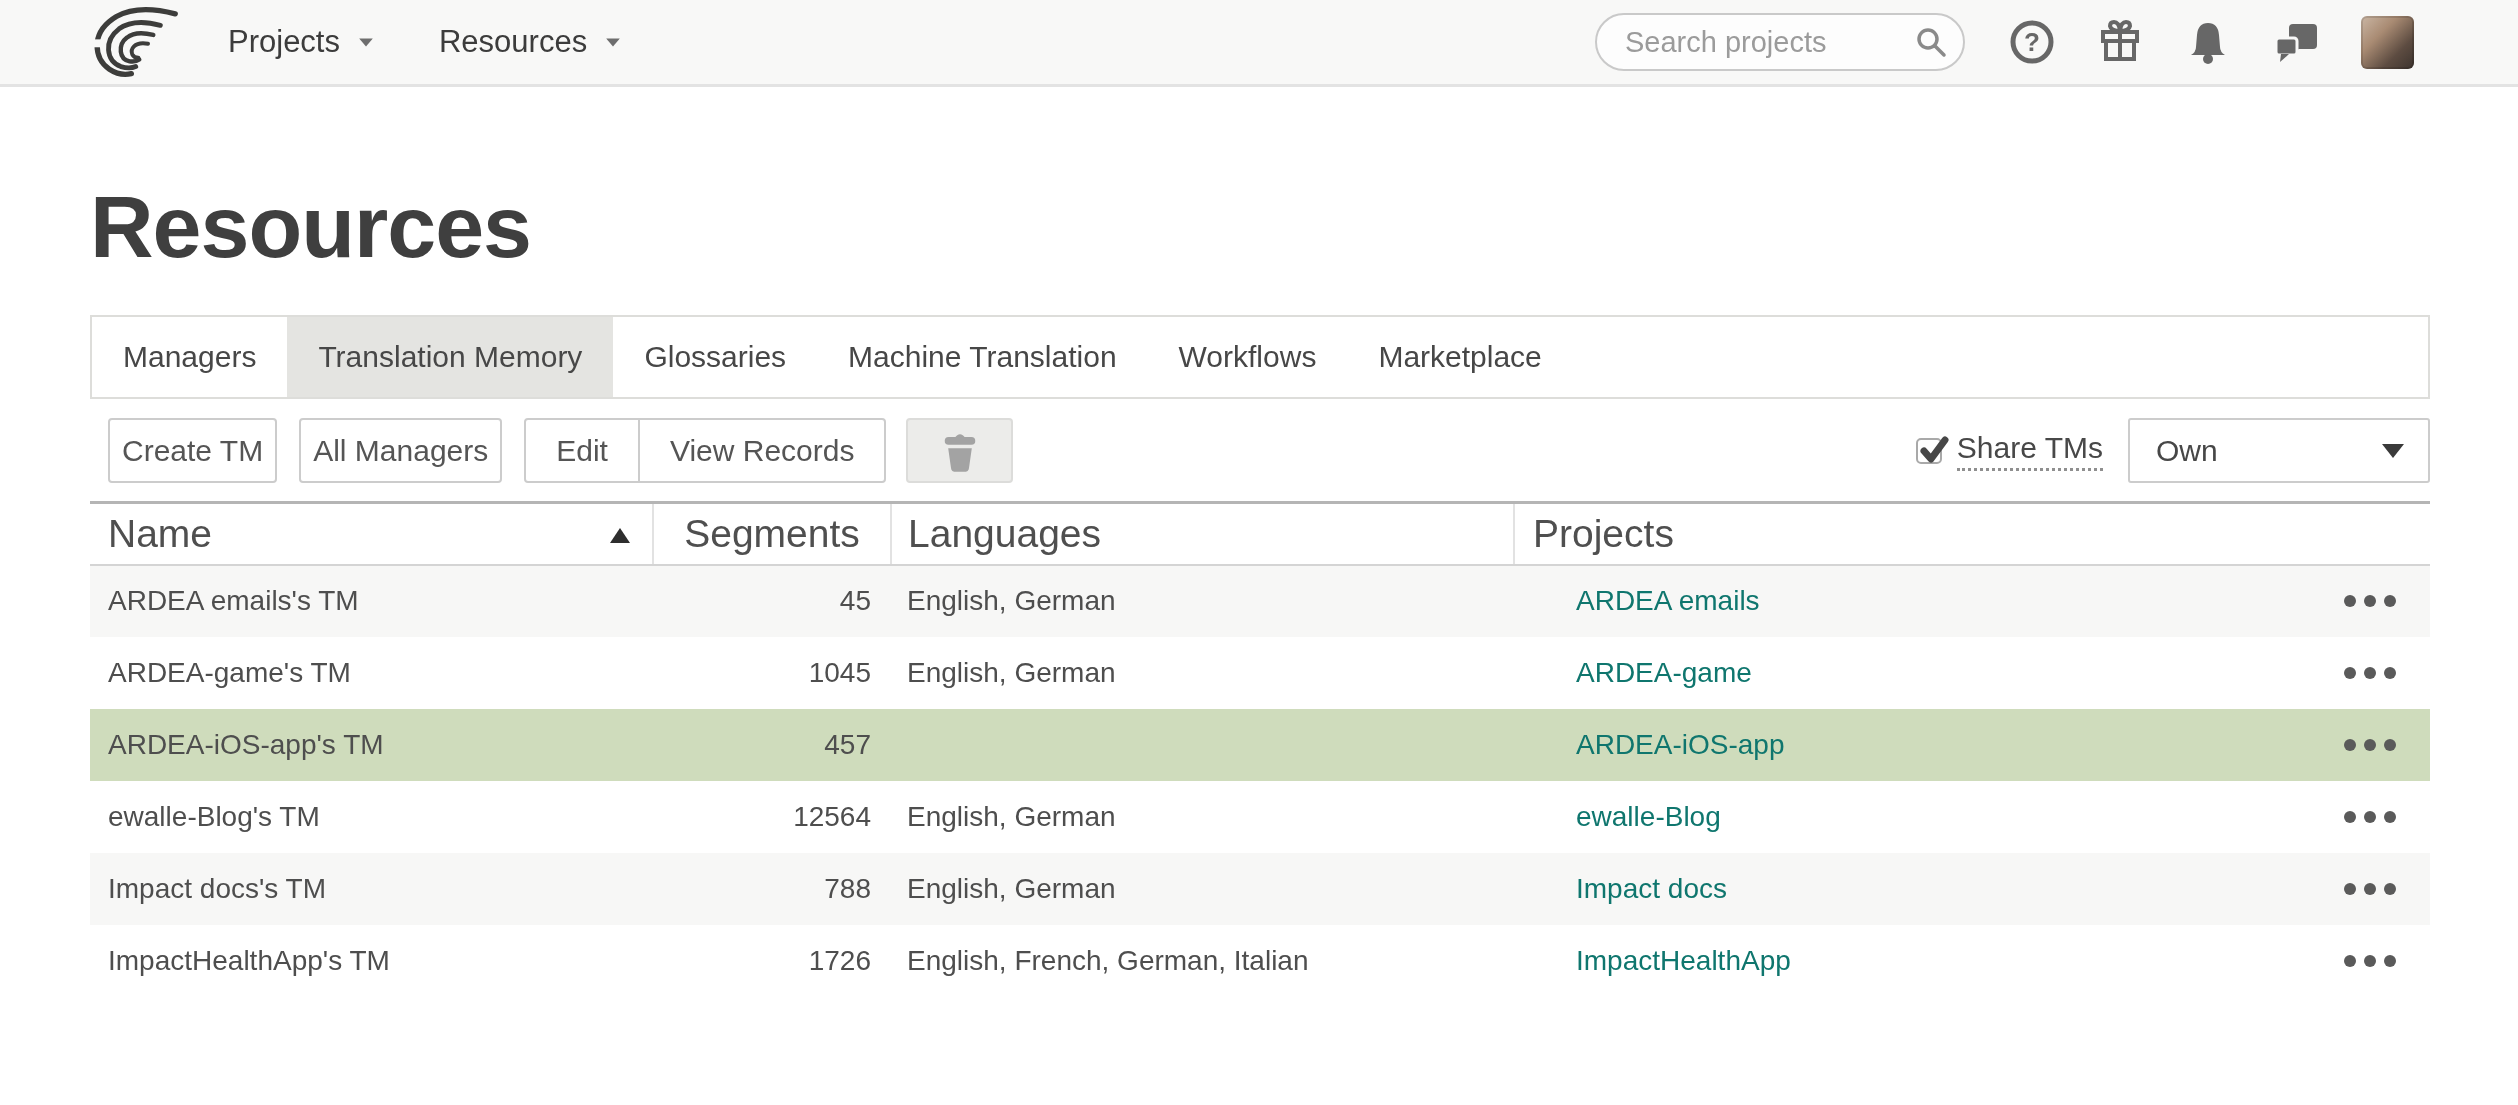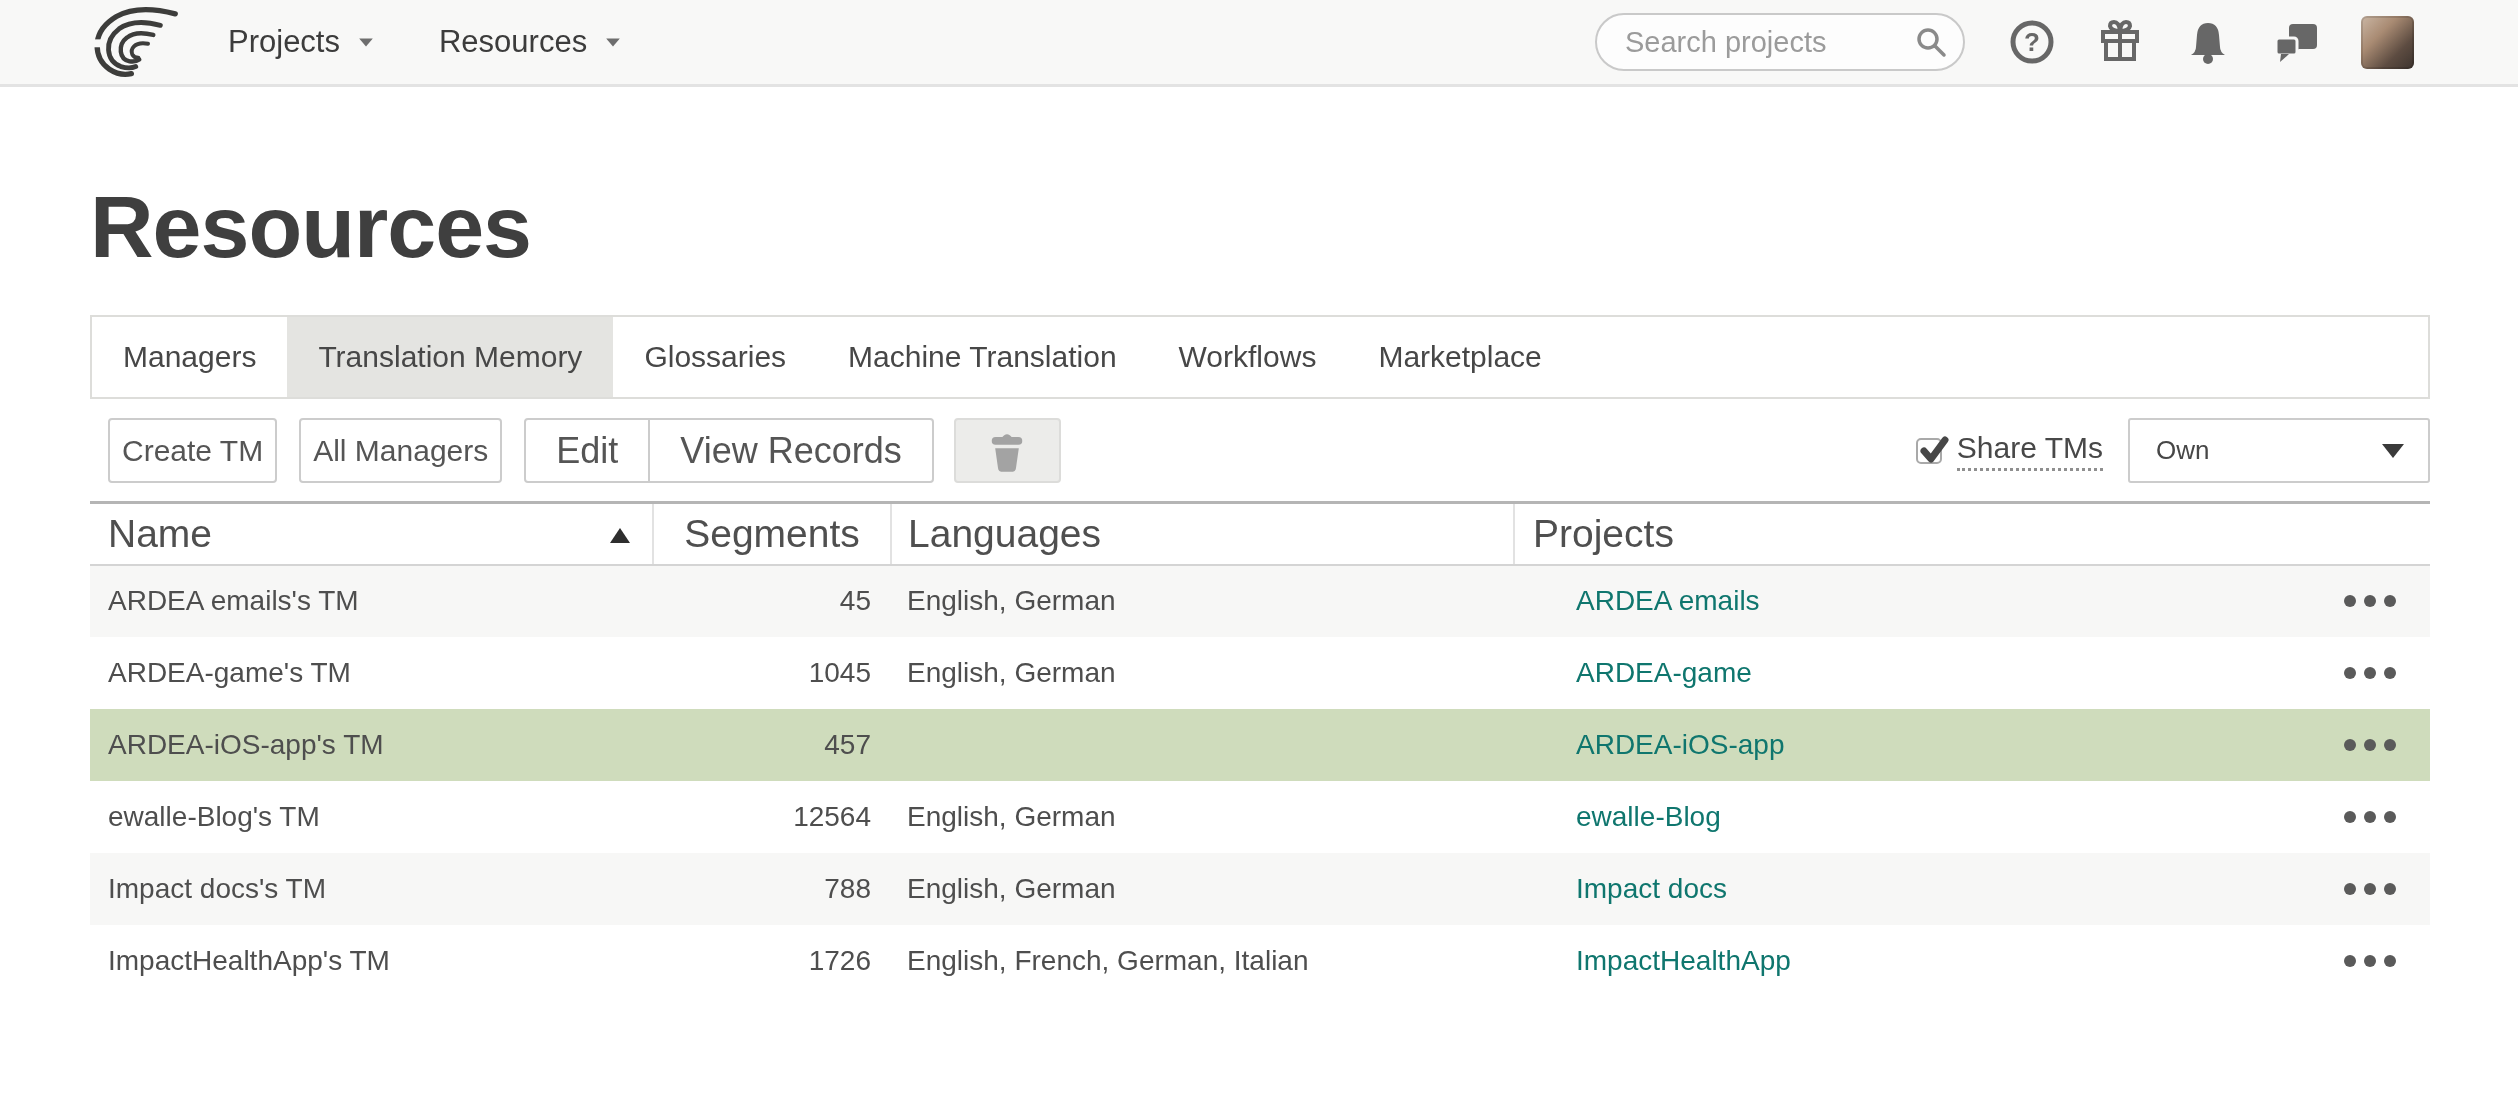--- a/index.html
+++ b/index.html
@@ -41,34 +41,34 @@
 
   
   .toolbar { margin-top:19px; height:65px; display:flex; align-items:center; }
   .btn { height:65px; background:#fff; border:2px solid #cccccc; border-radius:4px;
          font-size:30px; color:#555; display:flex; align-items:center; justify-content:center;
          padding:0 12px; cursor:pointer; font-family:inherit; white-space:nowrap; }
   .btn-first { margin-left:18px; }
   .btn + .btn, .btn-group { margin-left:22px; }
   .btn-group { display:flex; height:65px; border:2px solid #cccccc; border-radius:4px;
                background:#fff; overflow:hidden; }
-  .btn-group .seg { display:flex; align-items:center; padding:0 30px; font-size:36px;
+  .btn-group .seg { display:flex; align-items:center; padding:0 30px; font-size:30px;
                     color:#555; cursor:pointer; }
   .btn-group .seg + .seg { border-left:2px solid #cccccc; }
   .icon-btn { margin-left:20px; width:107px; height:65px; background:#ececea;
               border:2px solid #dcdcda; border-radius:4px; display:flex; align-items:center;
               justify-content:center; cursor:pointer; }
   .toolbar-right { margin-left:auto; display:flex; align-items:center; }
   .checkbox { width:26px; height:26px; border:2px solid #a9a9a9; border-radius:5px;
               background:#fff; position:relative; cursor:pointer; flex:0 0 auto; }
   .checkbox svg { position:absolute; left:1px; top:-4px; }
   .check-label { margin-left:15px; font-size:30px; color:#484848;
                  border-bottom:3px dotted #8f8f8f; padding-bottom:3px; cursor:pointer; }
   .select { margin-left:25px; width:302px; height:65px; border:2px solid #cccccc; border-radius:3px;
-            background:#fff; display:flex; align-items:center; font-size:26px; color:#474747;
+            background:#fff; display:flex; align-items:center; font-size:30px; color:#474747;
             padding:0 24px 0 26px; cursor:pointer; position:relative; }
   .select .sel-caret { margin-left:auto; width:0; height:0; border-left:11px solid transparent;
             border-right:11px solid transparent; border-top:14px solid #3a3a3a; }
 
   
   table { margin-top:18px; width:100%; border-collapse:collapse; table-layout:fixed; }
   thead th { height:62px; background:#fff; border-top:3px solid #b5b5b5; border-bottom:2px solid #d4d4d4;
              font-weight:normal; font-size:39px; color:#4f4f4f; text-align:left; padding:0 0 0 18px; }
   th.sep { border-right:2px solid #e2e2e2; }
   th.th-name { position:relative; }

